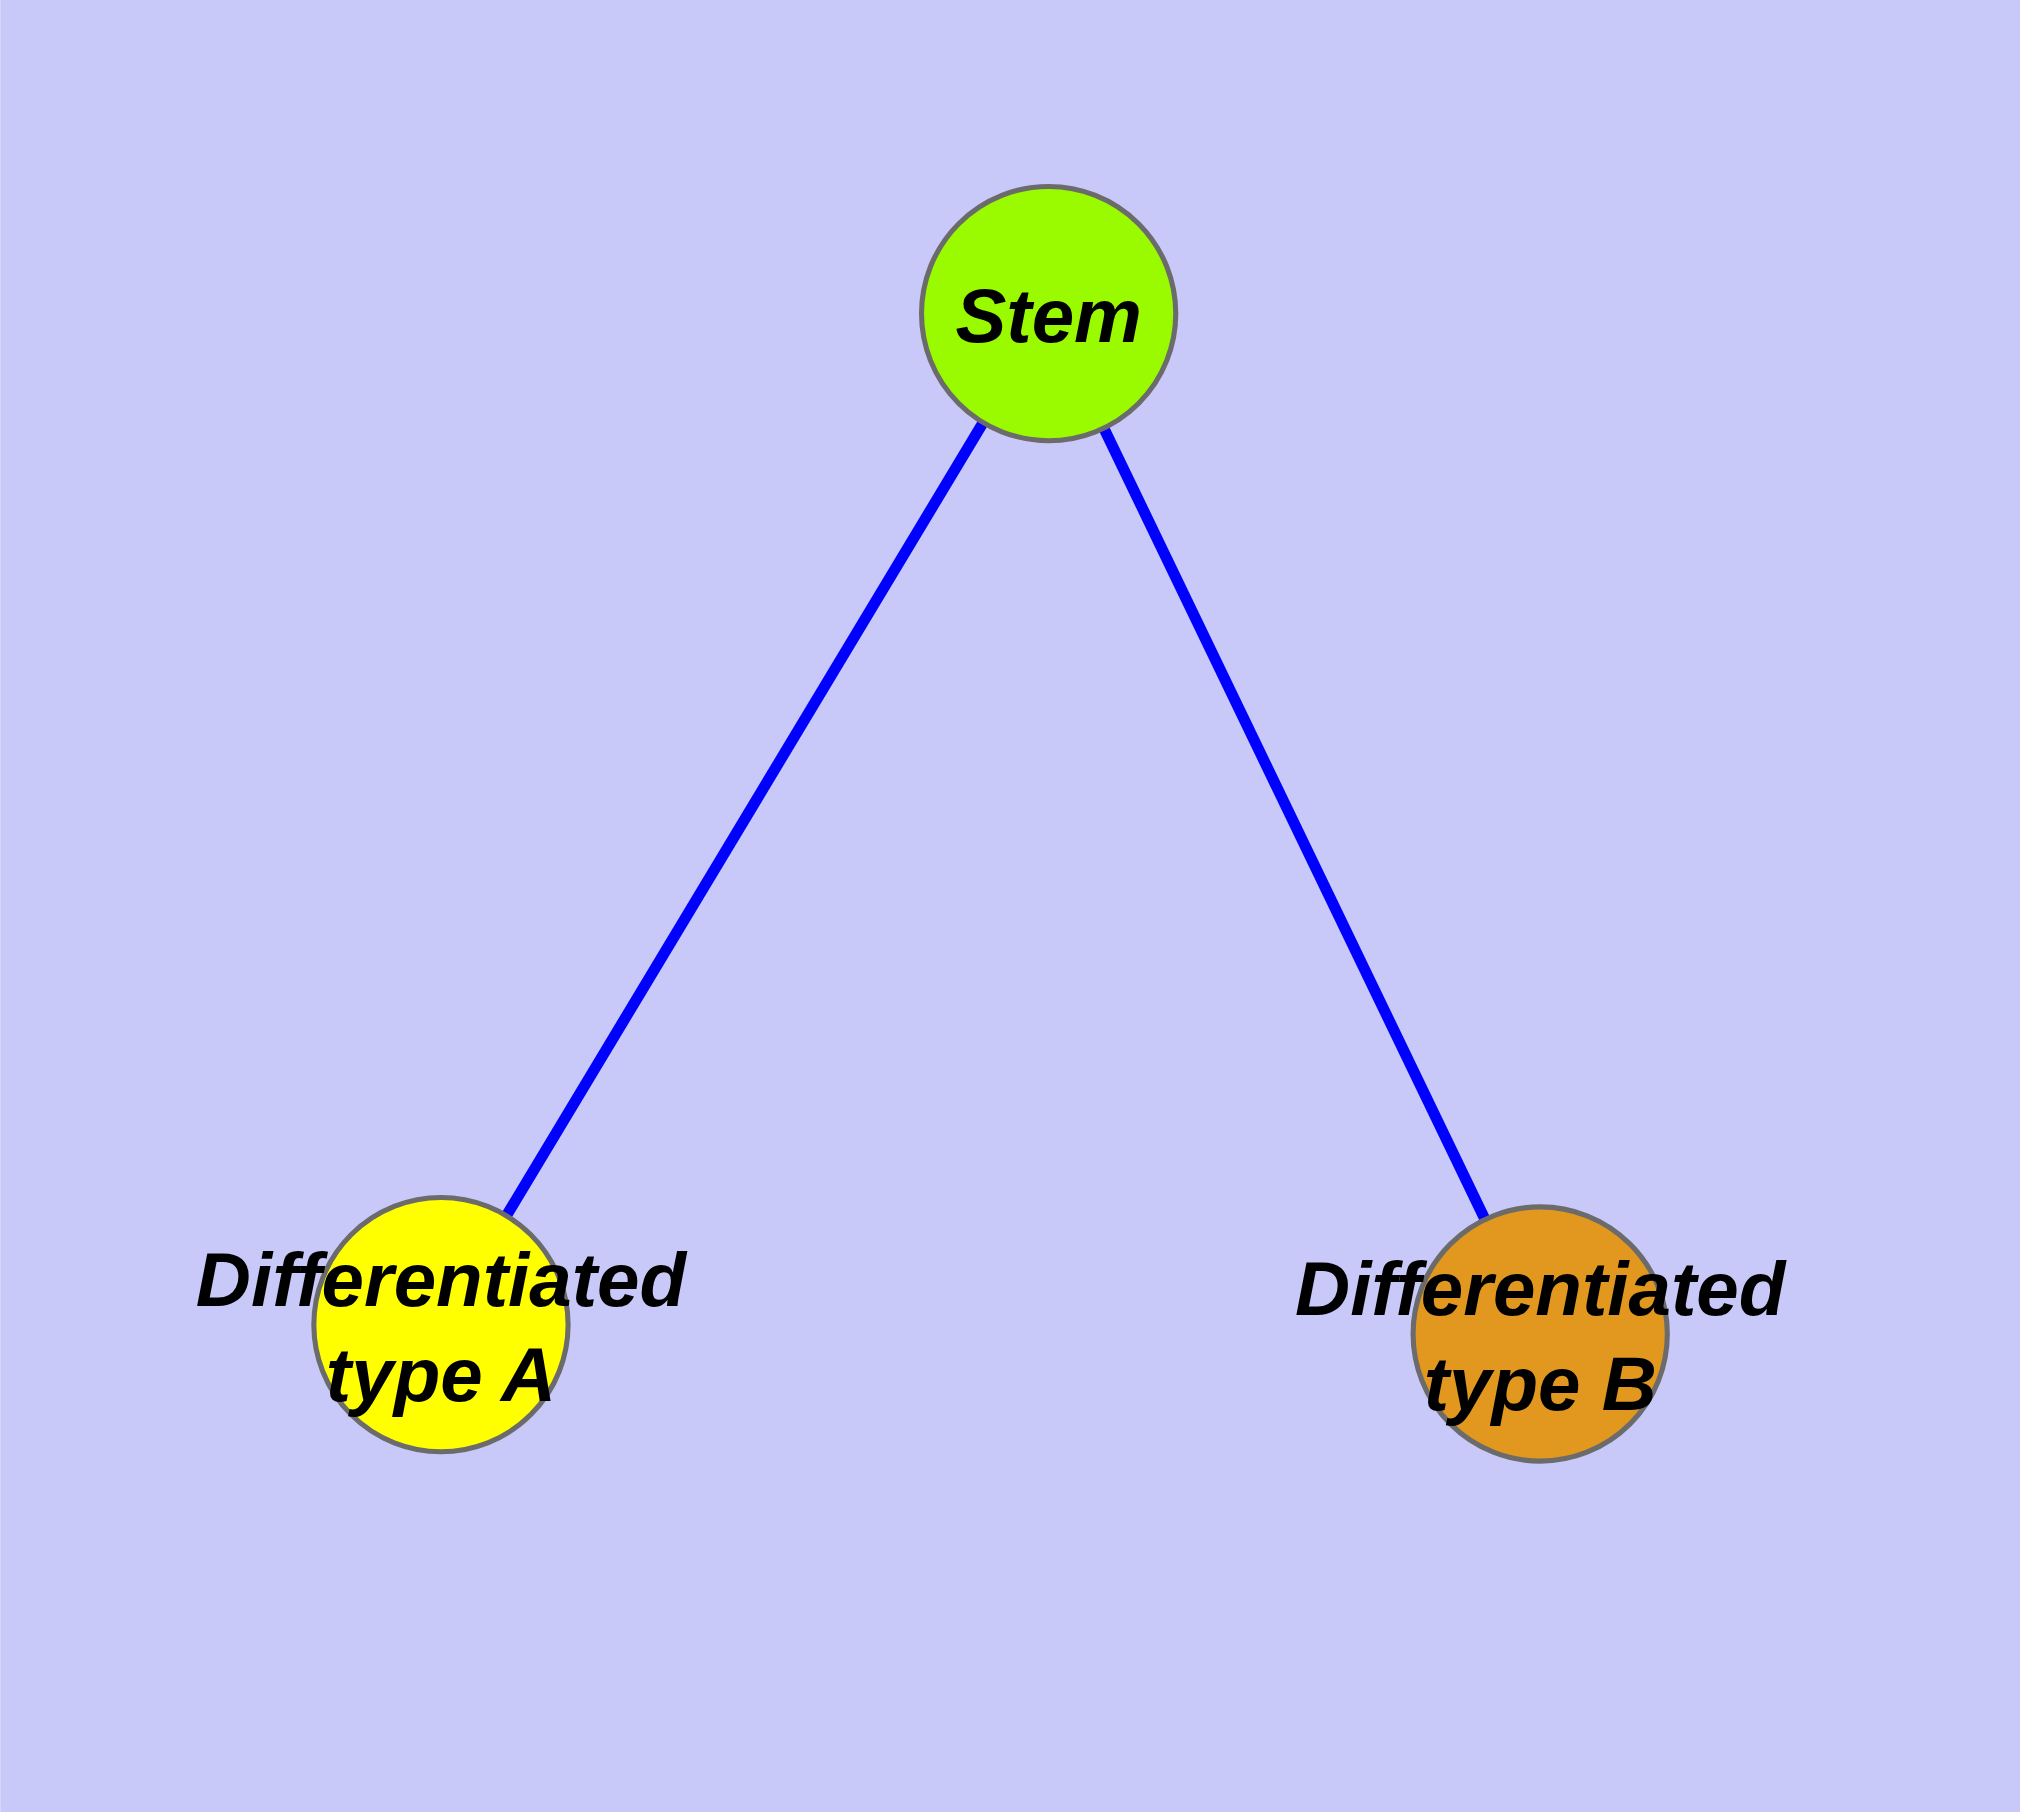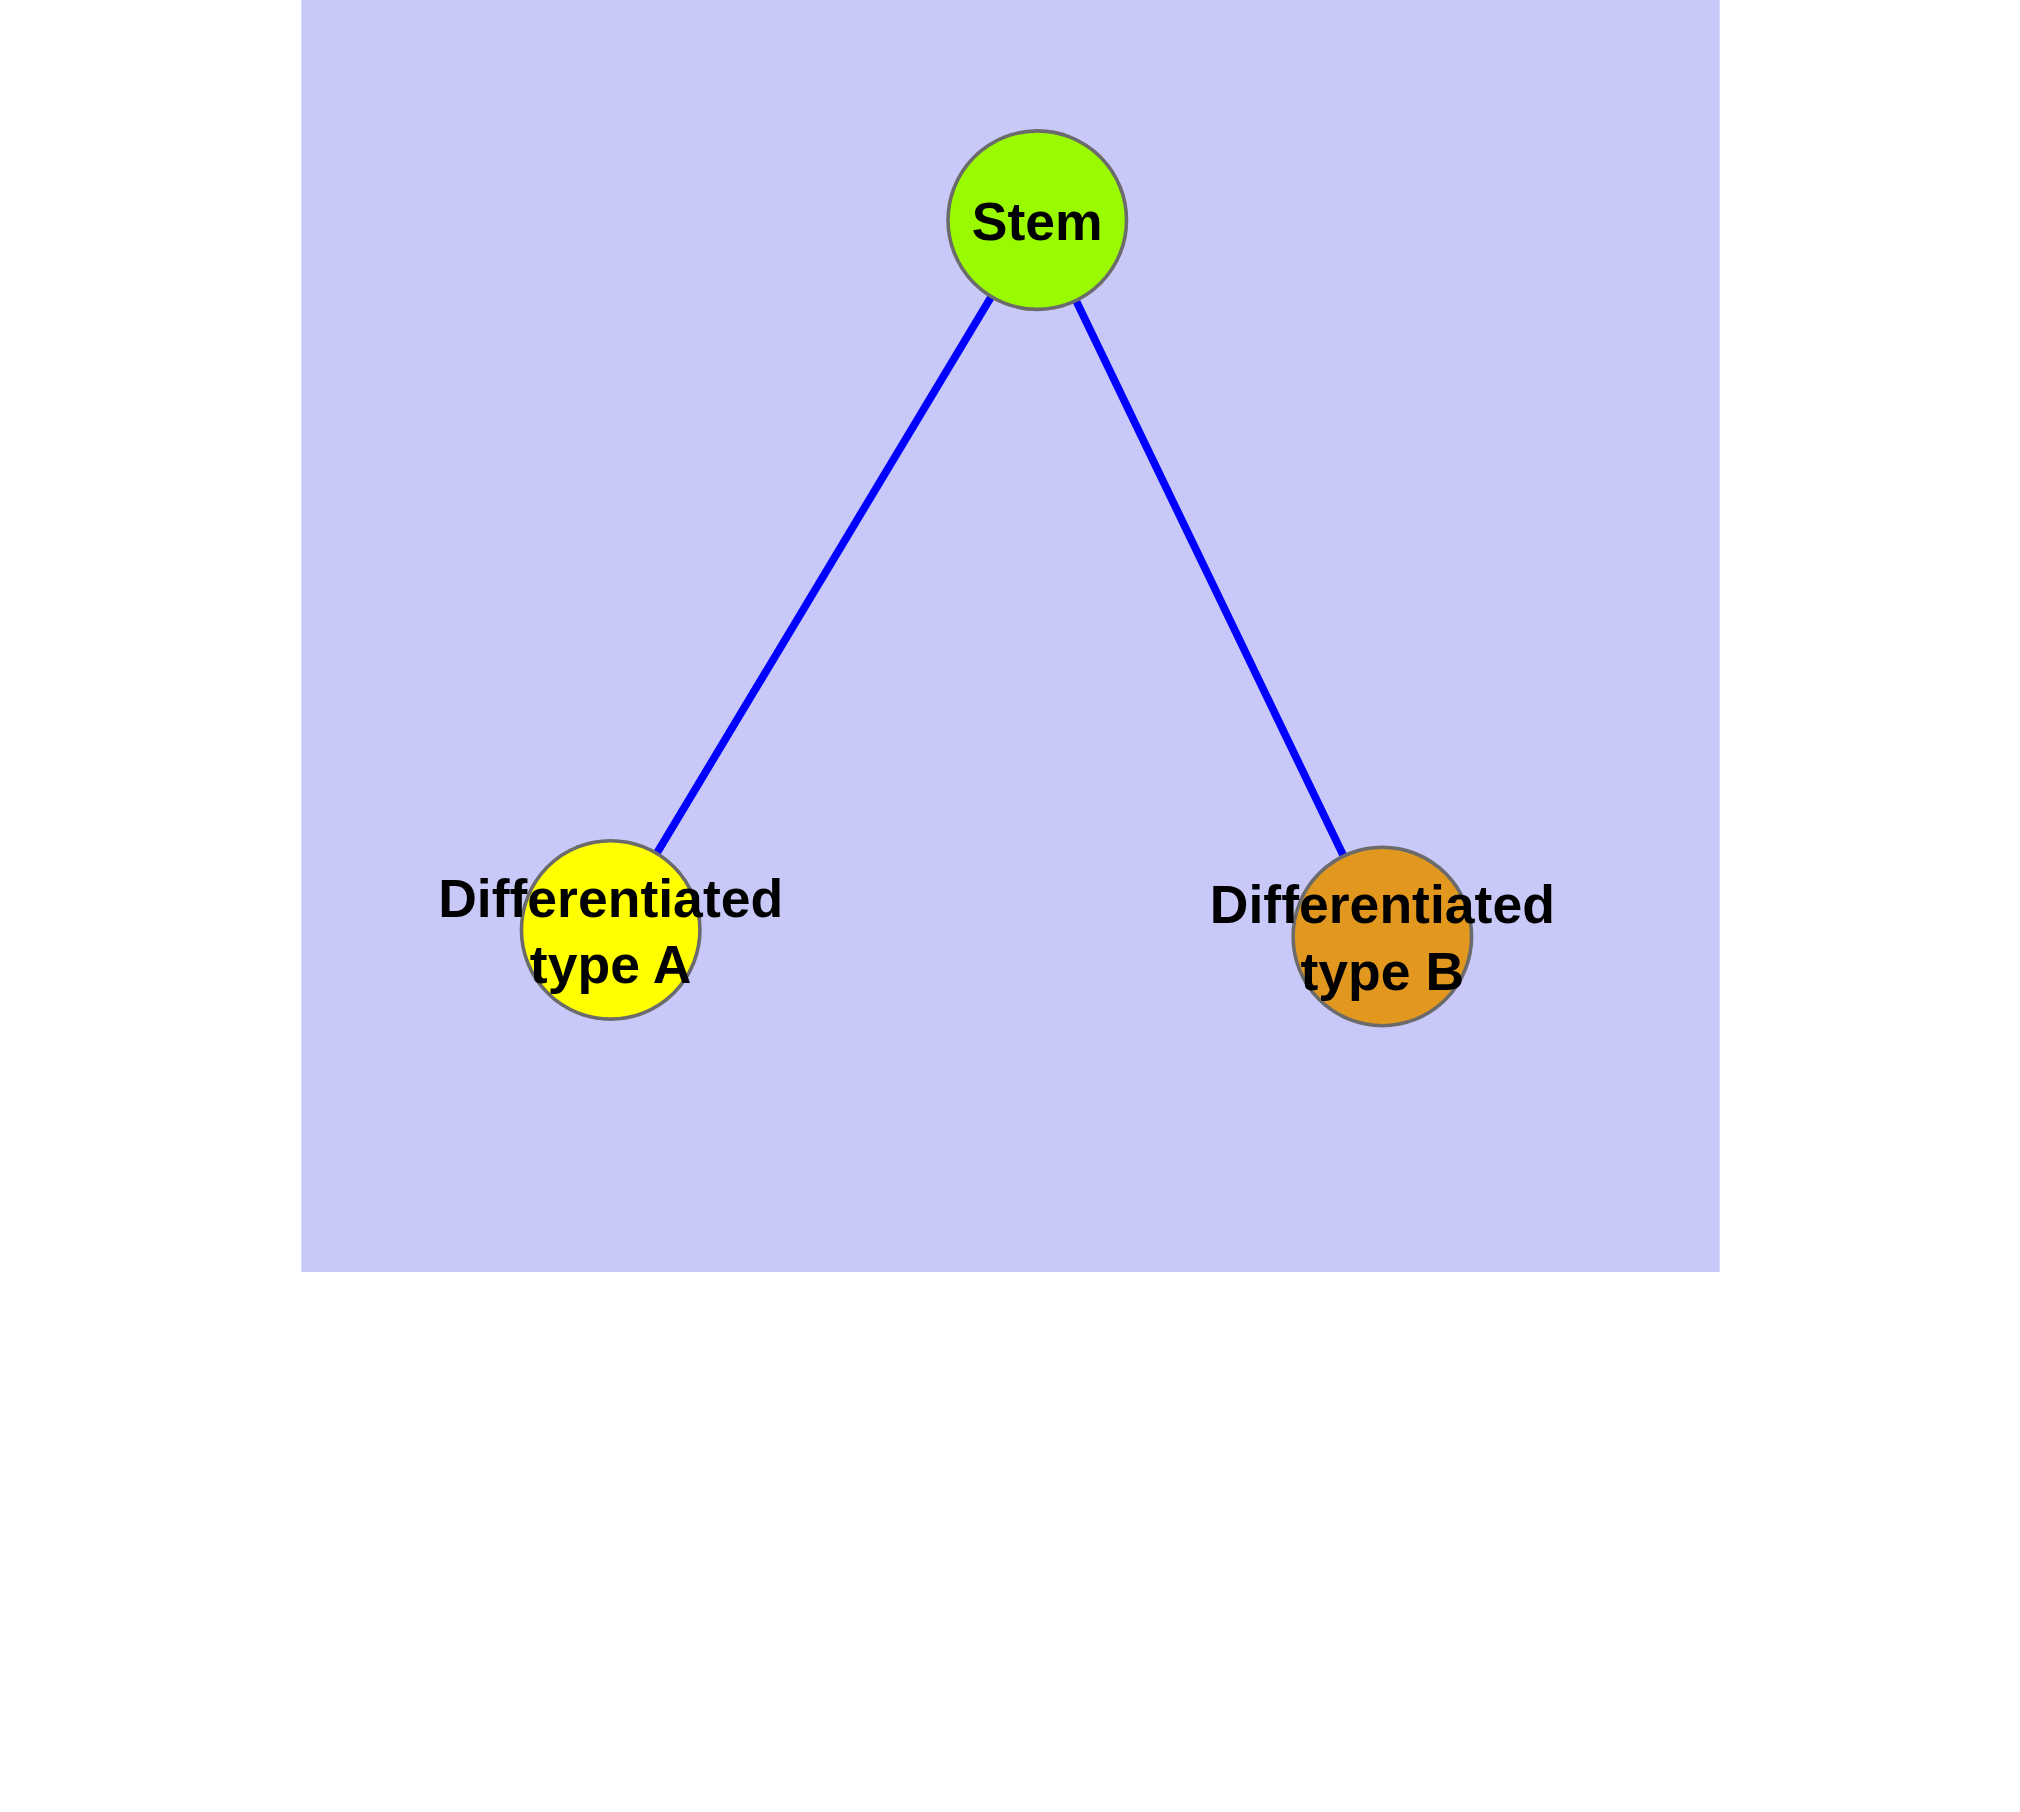--- a/index.html
+++ b/index.html
@@ -8,21 +8,22 @@
   }
   body {
     width: 2021px;
     height: 1812px;
     overflow: hidden;
     font-family: "Liberation Sans", sans-serif;
   }
   #diagram-root {
     position: relative;
     width: 2021px;
-    height: 1272px;
+    height: 1812px;
+    font-style: italic;
   }
   svg {
     display: block;
     width: 100%;
     height: 100%;
   }
   .node-label {
     font-family: "Liberation Sans", sans-serif;
     font-weight: 700;
     text-anchor: middle;

